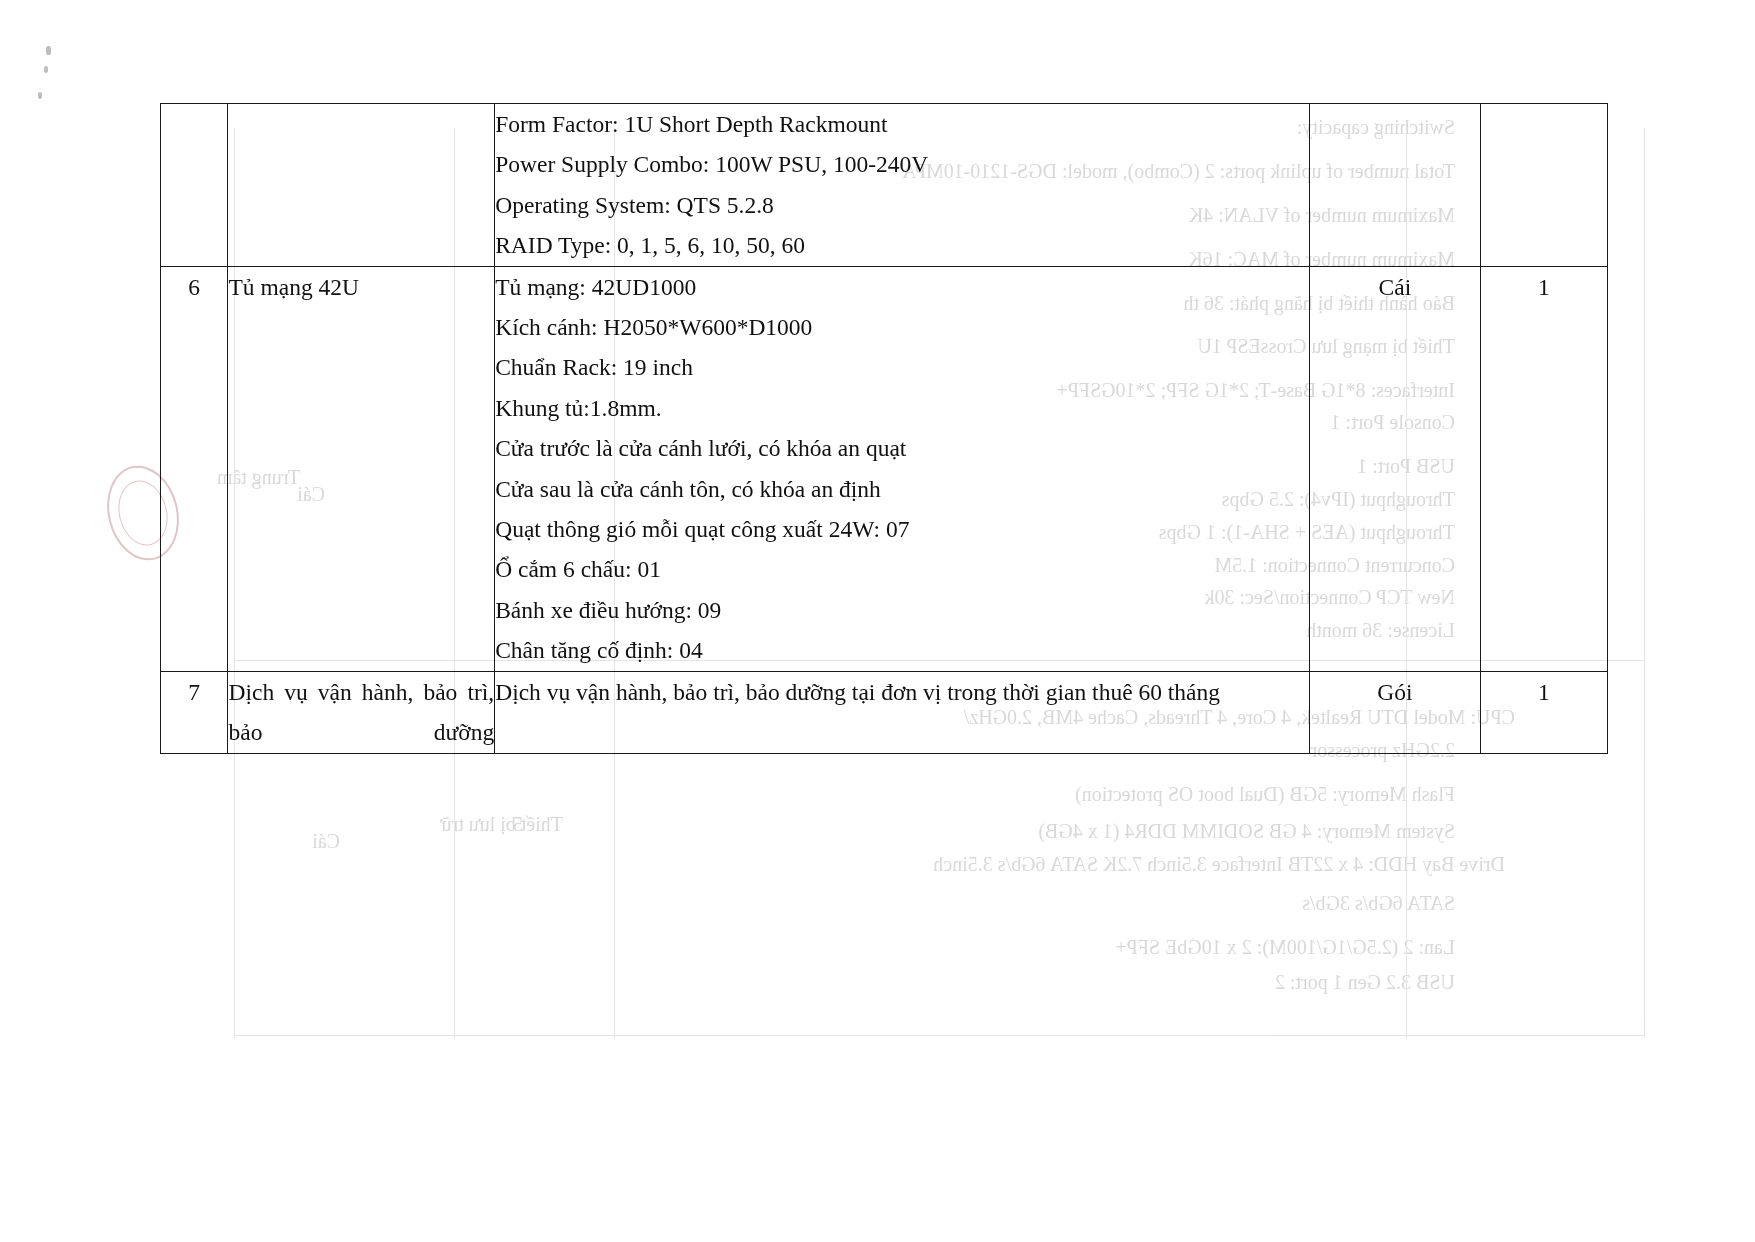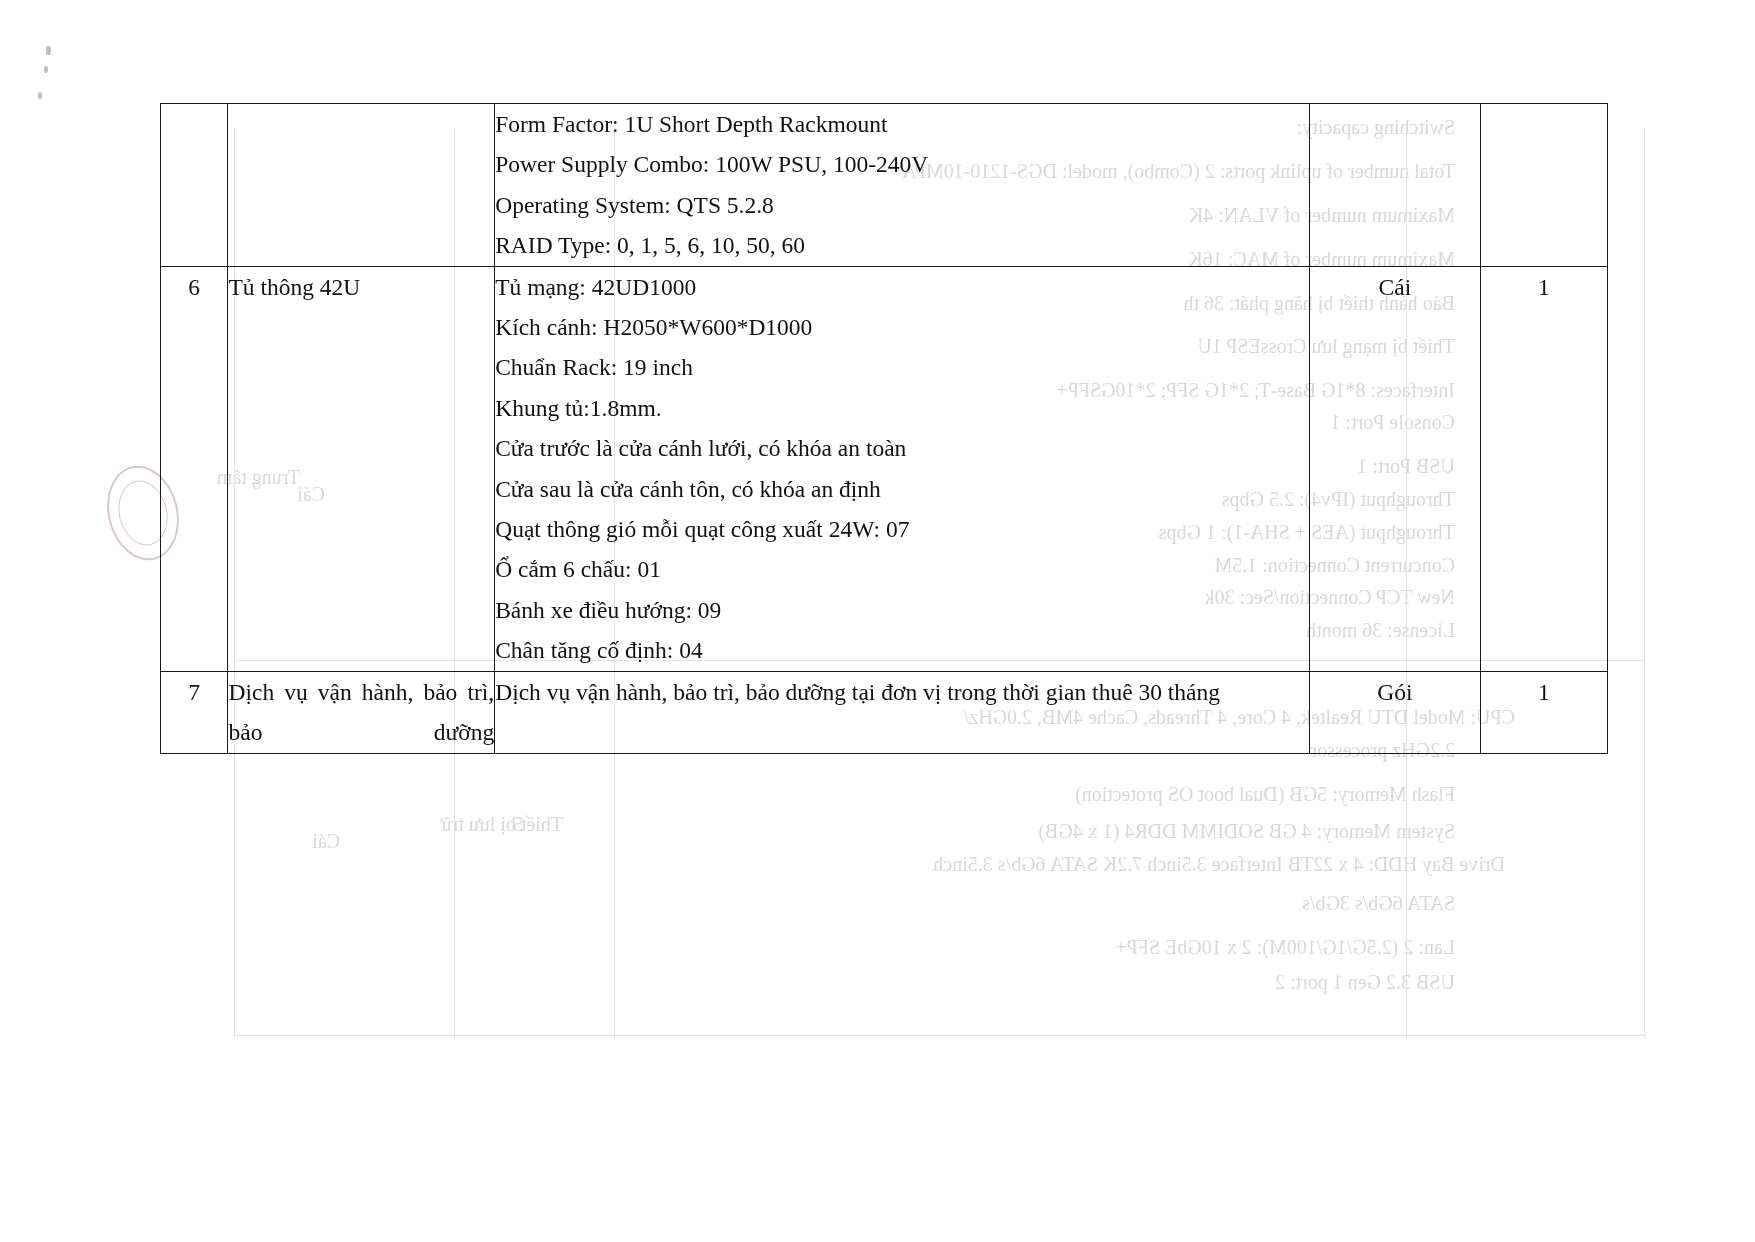--- a/index.html
+++ b/index.html
@@ -169,39 +169,39 @@
           <span class="spec-line">Power Supply Combo: 100W PSU, 100-240V</span>
           <span class="spec-line">Operating System: QTS 5.2.8</span>
           <span class="spec-line">RAID Type: 0, 1, 5, 6, 10, 50, 60</span>
         </td>
         <td class="c-unit"></td>
         <td class="c-qty"></td>
       </tr>
 
       <tr>
         <td class="c-no">6</td>
-        <td class="c-name">Tủ thông 42U</td>
+        <td class="c-name">Tủ mạng 42U</td>
         <td class="c-spec">
           <span class="spec-line">Tủ mạng: 42UD1000</span>
           <span class="spec-line">Kích cánh: H2050*W600*D1000</span>
           <span class="spec-line">Chuẩn Rack: 19 inch</span>
           <span class="spec-line">Khung tủ:1.8mm.</span>
-          <span class="spec-line">Cửa trước là cửa cánh lưới, có khóa an toàn</span>
+          <span class="spec-line">Cửa trước là cửa cánh lưới, có khóa an quạt</span>
           <span class="spec-line">Cửa sau là cửa cánh tôn, có khóa an định</span>
           <span class="spec-line">Quạt thông gió mỗi quạt công xuất 24W: 07</span>
           <span class="spec-line">Ổ cắm 6 chấu: 01</span>
           <span class="spec-line">Bánh xe điều hướng: 09</span>
           <span class="spec-line">Chân tăng cố định: 04</span>
         </td>
         <td class="c-unit">Cái</td>
         <td class="c-qty">1</td>
       </tr>
 
       <tr>
         <td class="c-no">7</td>
         <td class="c-name name-just">Dịch vụ vận hành, bảo trì, bảo dưỡng</td>
-        <td class="c-spec single-spec">Dịch vụ vận hành, bảo trì, bảo dưỡng tại đơn vị trong thời gian thuê 30 tháng</td>
+        <td class="c-spec single-spec">Dịch vụ vận hành, bảo trì, bảo dưỡng tại đơn vị trong thời gian thuê 60 tháng</td>
         <td class="c-unit">Gói</td>
         <td class="c-qty">1</td>
       </tr>
     </tbody>
   </table>
 </div>
 
 </body></html>

